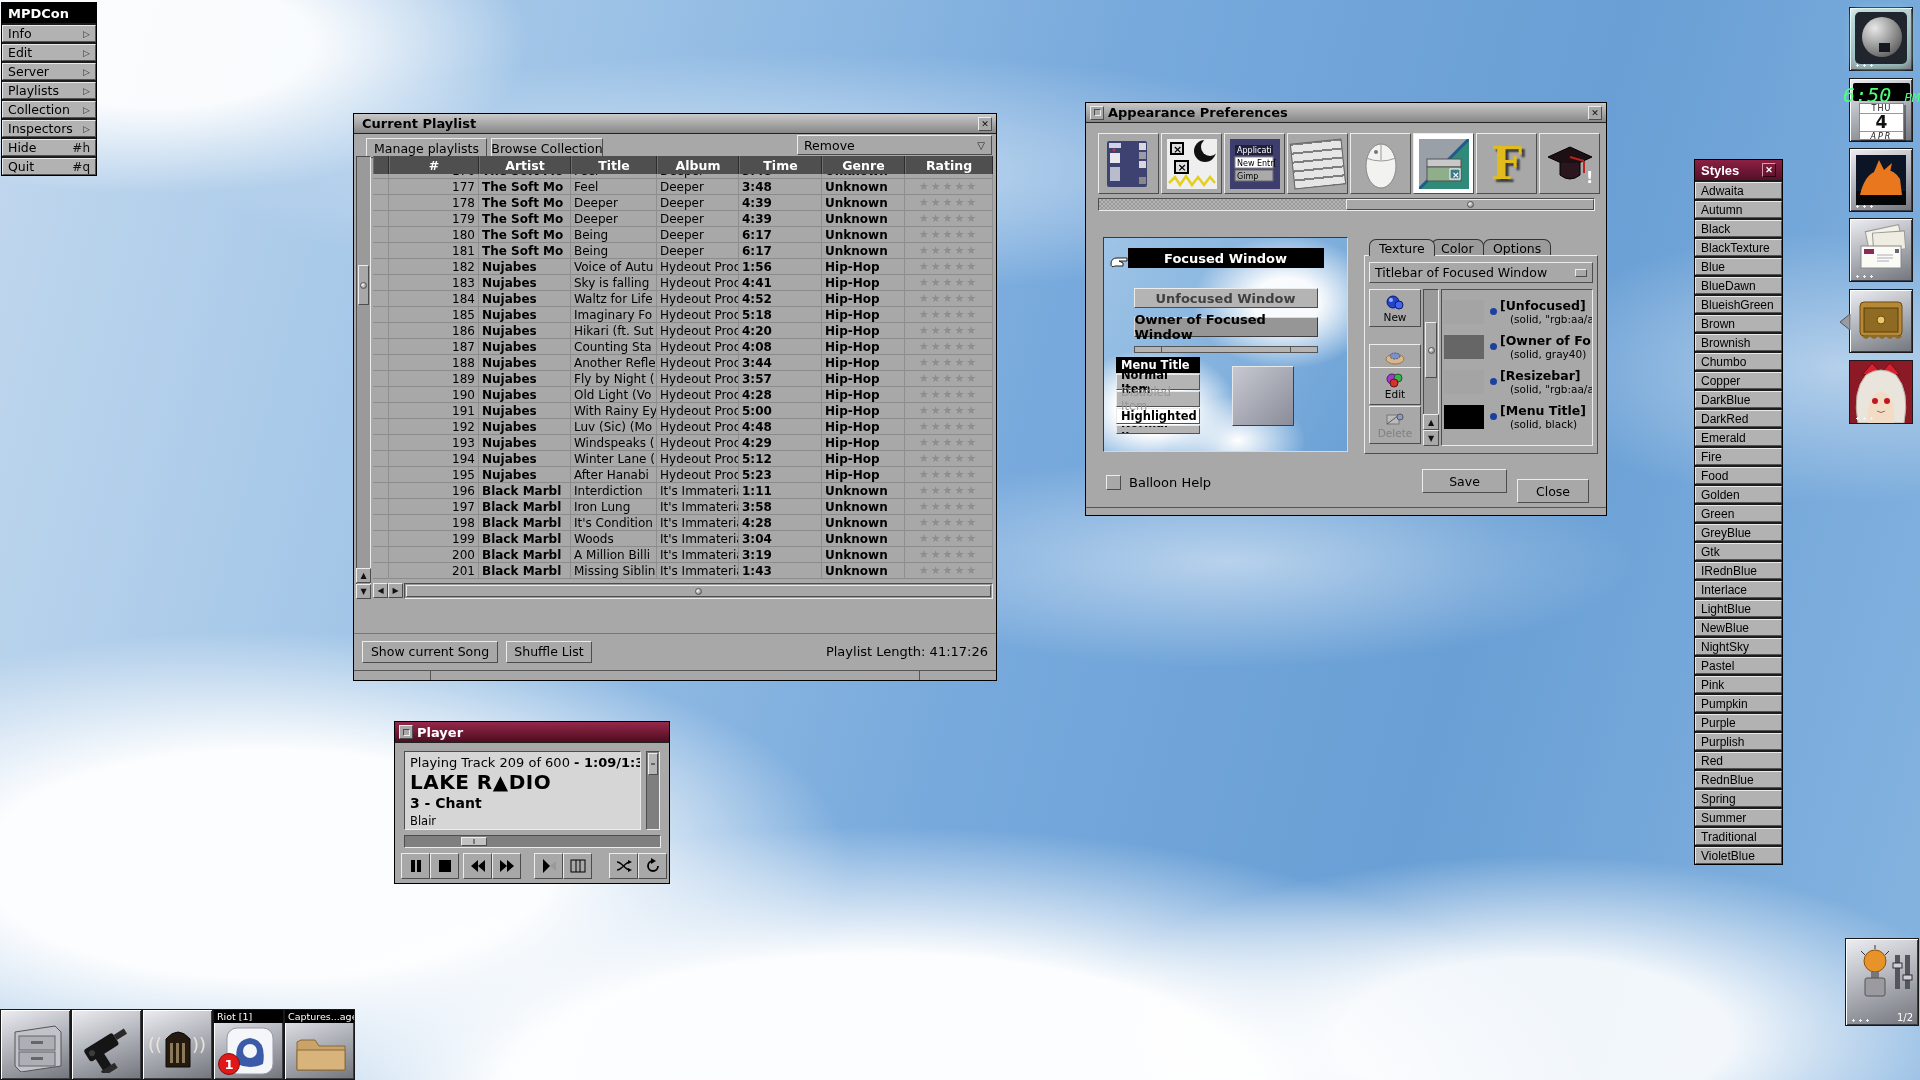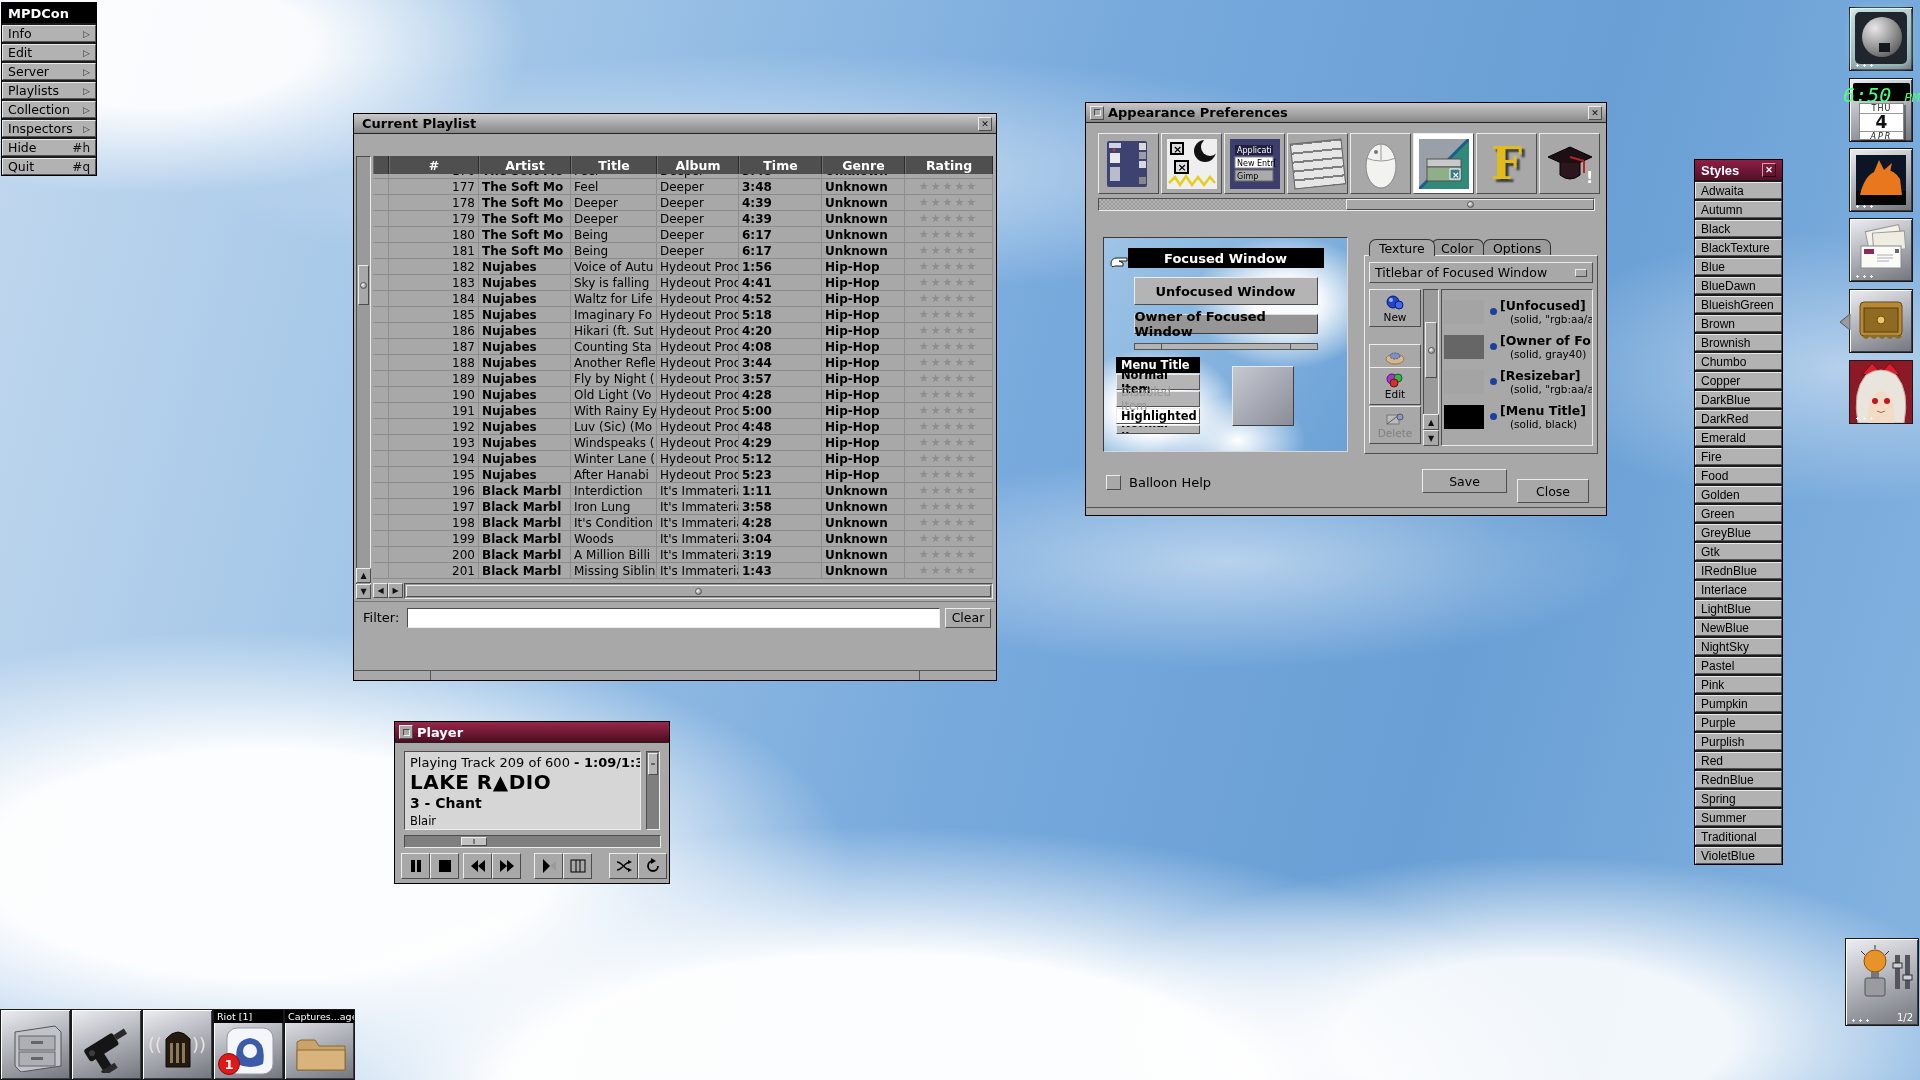--- a/index.html
+++ b/index.html
@@ -96,21 +96,21 @@
 .ap-icon{position:absolute;top:30px;width:61px;height:61px;background:#a8a8a8;border:1px solid;border-color:#ececec #4d4d4d #4d4d4d #ececec;display:flex;align-items:center;justify-content:center;overflow:hidden}
 .ap-icon.sel{background:#fff}
 #ap-track{position:absolute;left:12px;top:95px;width:497px;height:13px;border:1px solid;border-color:#4d4d4d #ececec #ececec #4d4d4d;display:flex}
 #ap-track .half{width:247px;height:100%}
 #ap-track .knob{flex:1;position:relative;background:#a8a8a8;border:1px solid;border-color:#ececec #4d4d4d #4d4d4d #ececec;display:flex;align-items:center;justify-content:center}
 #ap-preview{position:absolute;left:17px;top:134px;width:245px;height:215px;border:1px solid;border-color:#3a3a3a #d8d8d8 #d8d8d8 #3a3a3a;overflow:hidden}
 #ap-preview .psky{position:absolute;inset:0;
 background:radial-gradient(50% 40% at 20% 80%,#fff 0 30%,rgba(255,255,255,0) 70%),radial-gradient(55% 45% at 75% 30%,rgba(255,255,255,.95) 0 25%,rgba(255,255,255,0) 70%),radial-gradient(40% 30% at 55% 95%,#fff,rgba(255,255,255,0) 70%),linear-gradient(120deg,#9ec4e6,#6ba1d6)}
 .pv-bar{position:relative;margin:0 auto;font-weight:bold;font-size:13px;display:flex;align-items:center;justify-content:center}
 #pv-focused{margin-top:10px;width:196px;height:20px;background:#000;color:#fff;border:1px solid #000}
-#pv-unfocused{margin-top:9px;width:184px;height:28px;background:#b4b4b4;color:#000000;border:1px solid;border-color:#ececec #4d4d4d #4d4d4d #ececec}
+#pv-unfocused{margin-top:20px;width:184px;height:20px;background:#b4b4b4;color:#404040;border:1px solid;border-color:#ececec #4d4d4d #4d4d4d #ececec}
 #pv-owner{margin-top:9px;width:184px;height:20px;background:#969696;color:#000;border:1px solid;border-color:#dcdcdc #3d3d3d #3d3d3d #dcdcdc}
 #pv-resizebar{margin-top:9px;width:184px;height:7px;background:#b4b4b4;border:1px solid #555;position:relative}
 #pv-resizebar:before,#pv-resizebar:after{content:"";position:absolute;top:0;bottom:0;width:1px;background:#555}
 #pv-resizebar:before{left:26px}#pv-resizebar:after{right:26px}
 #pv-menu{position:absolute;left:12px;top:118px;width:84px}
 .pmi{height:16px;display:flex;align-items:center;padding:0 4px;font-size:11.5px;font-weight:bold;background:#b4b4b4;color:#000;border:1px solid;border-color:#e9e9e9 #525252 #525252 #e9e9e9;margin-top:1px}
 .pmi.t{background:#000;color:#fff;border-color:#000}
 .pmi.d{color:#979797;font-weight:normal}
 .pmi.h{background:#fff}
 .pmi.clip{height:9px;overflow:hidden}
@@ -197,20 +197,28 @@
         <span class="wm-key">#q</span>
       </div>
     </div>
 </div>
 
 <div class="win" id="playlist-win">
   <div class="tbar tbar-gray">
     <span class="ttl">Current Playlist</span>
     <span class="closebox">✕</span>
   </div>
+  <div id="pl-toolbar">
+    <span class="btn" id="pl-manage">Manage playlists</span>
+    <span class="btn" id="pl-browse">Browse Collection</span>
+    <span id="pl-remove">
+        <span>Remove</span>
+        <span class="pop">▽</span>
+      </span>
+  </div>
 
   <div id="pl-vscroll">
     <div id="pl-vknob">
         <span class="dimple"></span>
       </div>
   </div>
   <span class="sbtn" id="pl-up">▲</span>
   <span class="sbtn" id="pl-down">▼</span>
 
   <div id="pl-table">
@@ -491,26 +499,26 @@
   <div id="pl-hscroll">
     <span class="sbtn" style="position:static">◀</span>
     <span class="sbtn" style="position:static">▶</span>
     <div id="pl-htrack">
       <div id="pl-hknob">
           <span class="dimple"></span>
         </div>
     </div>
   </div>
 
-  <div id="pl-filterrow">
-    <span id="pl-filter-label">Filter:</span>
-    <input id="pl-filter-input" value="" style="">
-    <span class="btn" id="pl-clear">Clear</span>
-  </div>
-
+
+  <div id="pl-btnrow">
+    <span class="btn" id="pl-show">Show current Song</span>
+    <span class="btn" id="pl-shuffle">Shuffle List</span>
+    <span id="pl-length">Playlist Length: 41:17:26</span>
+  </div>
   <div id="pl-resize"></div>
 </div>
 
 <div class="win" id="player-win">
   <div class="tbar tbar-red">
     <span class="minibox">
         <i></i>
       </span>
     <span class="ttl">Player</span>
   </div>

